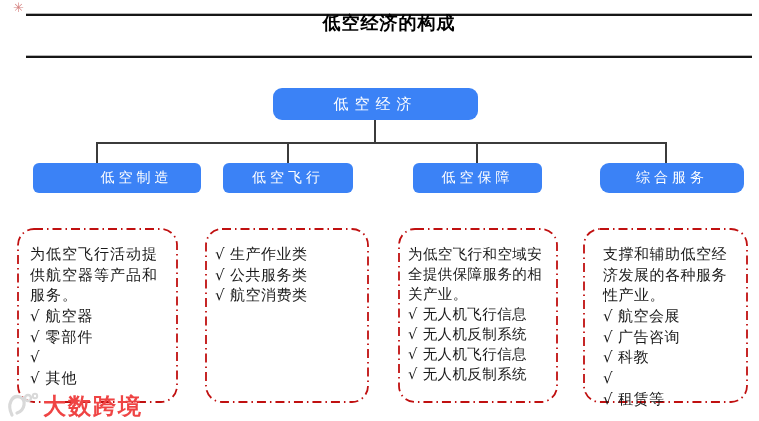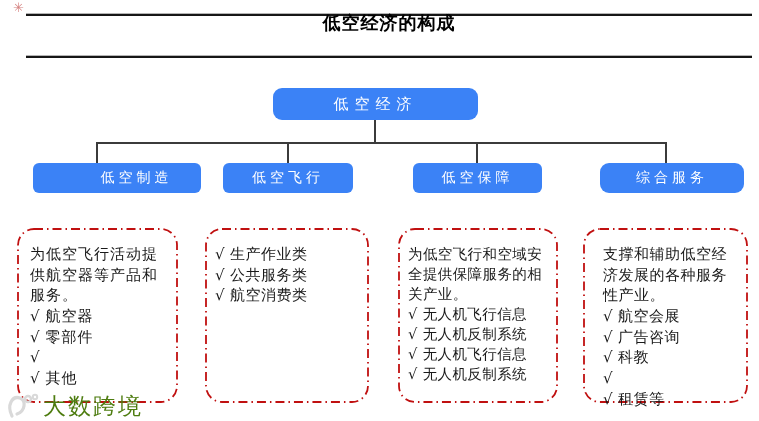--- a/index.html
+++ b/index.html
@@ -48,22 +48,22 @@
   .d3{left:398px;width:160px;padding:16px 8px 0 10px;font-size:14.5px;letter-spacing:0.4px;}
   .d4{left:583px;width:165px;padding:16px 14px 0 20px;font-size:15px;letter-spacing:0.5px;}
   .desc{line-height:1.38;position:relative;}
   .item{display:flex;line-height:1.38;position:relative;}
   .chk{flex:0 0 auto;margin-right:5px;}
   .itxt{flex:1 1 auto;}
 
   
   .watermark{
     position:absolute;left:6px;top:391px;height:30px;
-    display:flex;align-items:center;
-    color:#4d7c0f;font-size:23px;font-weight:normal;letter-spacing:2px;
+    display:flex;
+    color:#ef4444;font-size:23px;font-weight:bold;letter-spacing:2px;
     user-select:none;
   }
   .watermark svg{margin-right:3px;}
 </style>
 </head>
 <body>
 
 <div class="page">
 
   <span class="corner-mark">✳</span>

